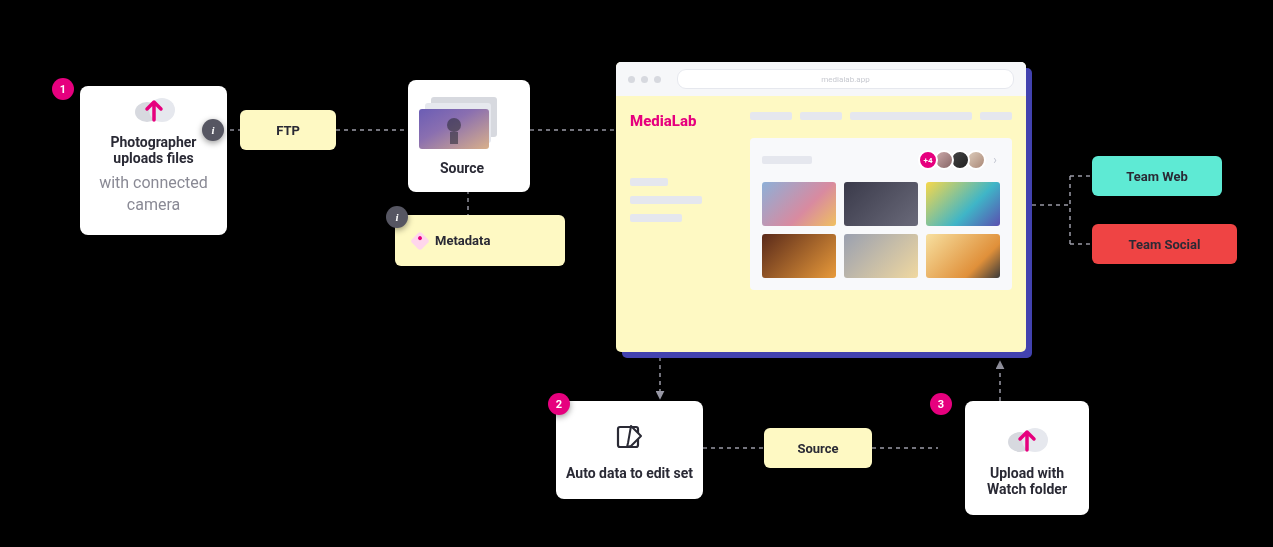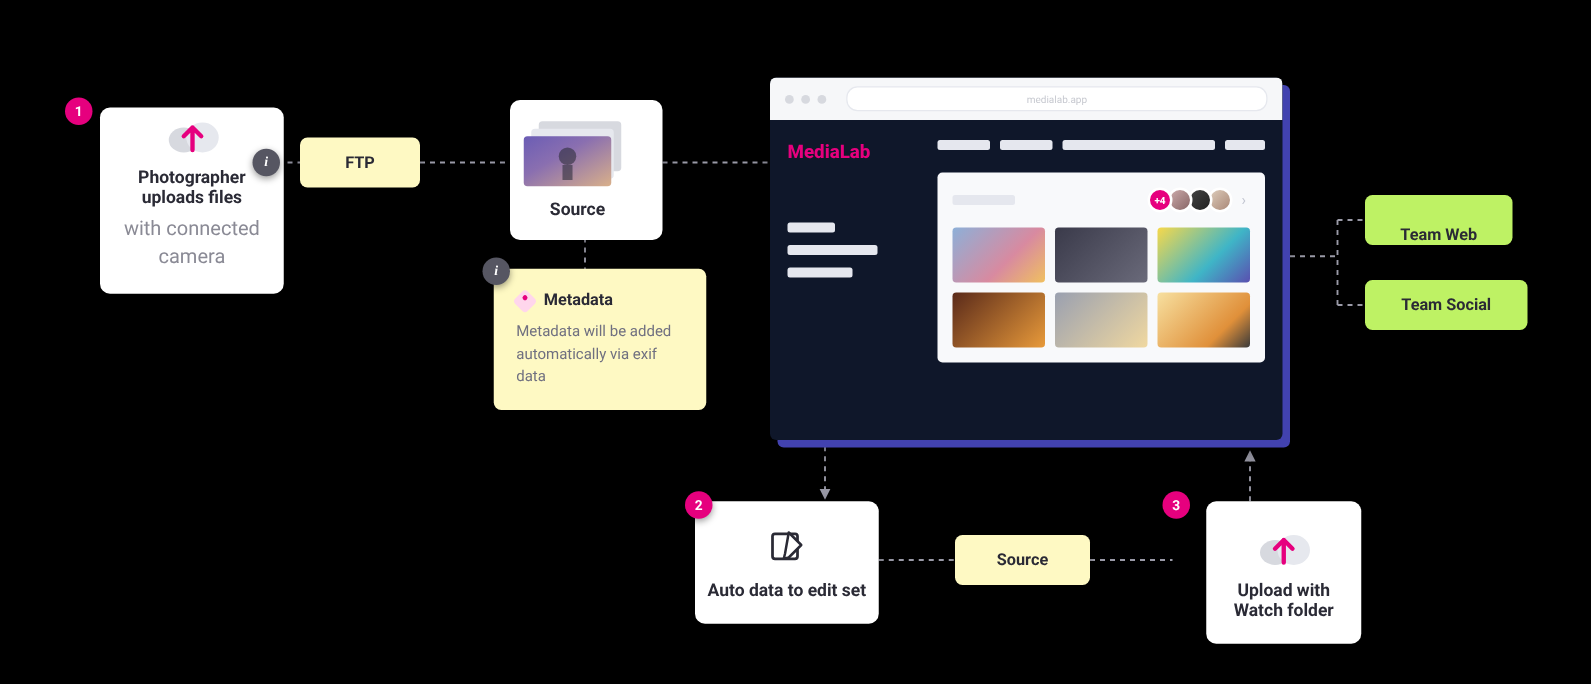--- a/index.html
+++ b/index.html
@@ -101,21 +101,21 @@
     border-radius: 50%;
     background: #e6007e;
     top: 3px;
     left: 3px;
   }
   
   .app {
     position: absolute;
     width: 410px;
     height: 290px;
-    background: #0f172a;
+    background: #fef9c3;
     border-radius: 5px;
     box-shadow: 6px 6px 0 #4242af, 0 6px 20px rgba(0,0,0,0.4);
     overflow: hidden;
   }
   .app .titlebar {
     height: 34px;
     background: #f6f7f9;
     display: flex;
     align-items: center;
     padding: 0 12px;
@@ -299,21 +299,20 @@
       </svg>
     </div>
     <div class="title" style="margin-top:8px;">Source</div>
   </div>
 
   <div class="meta-card" style="left:395px; top:215px; width:170px;">
     <div class="meta-title">
       <span class="tag-icon"></span>
       <span>Metadata</span>
     </div>
-    <div class="meta-body">Metadata will be added automatically via exif data</div>
   </div>
   <div class="badge gray" style="left:386px; top:206px;">i</div>
 
   <div class="app" style="left:616px; top:62px;">
     <div class="titlebar">
       <div class="dot"></div>
       <div class="dot"></div>
       <div class="dot"></div>
       <div class="url">
           <span>medialab.app</span>
@@ -377,21 +376,21 @@
       <svg width="44" height="34" viewBox="0 0 44 34">
         <ellipse cx="15" cy="22" rx="12" ry="10" fill="#d7d9df"></ellipse>
         <ellipse cx="30" cy="20" rx="13" ry="12" fill="#e6e8ee"></ellipse>
         <path d="M22 30 L22 12 M22 12 L15 19 M22 12 L29 19" stroke="#e6007e" stroke-width="3.5" fill="none" stroke-linecap="round" stroke-linejoin="round"></path>
       </svg>
     </div>
     <div class="title">Upload with Watch folder</div>
   </div>
   <div class="badge pink" style="left:930px; top:393px;">3</div>
 
-  <div class="mini-card" style="left:1092px; top:156px; width:118px; height:40px; background:#bef264;align-items:flex-end;">
+  <div class="mini-card" style="left:1092px; top:156px; width:130px; height:40px; background:#5eead4;">
     <span>Team Web</span>
   </div>
 
-  <div class="mini-card" style="left:1092px; top:224px; width:130px; height:40px; background:#bef264;">
+  <div class="mini-card" style="left:1092px; top:224px; width:145px; height:40px; background:#ef4444;">
     <span>Team Social</span>
   </div>
 
 </div>
 
 </body></html>

